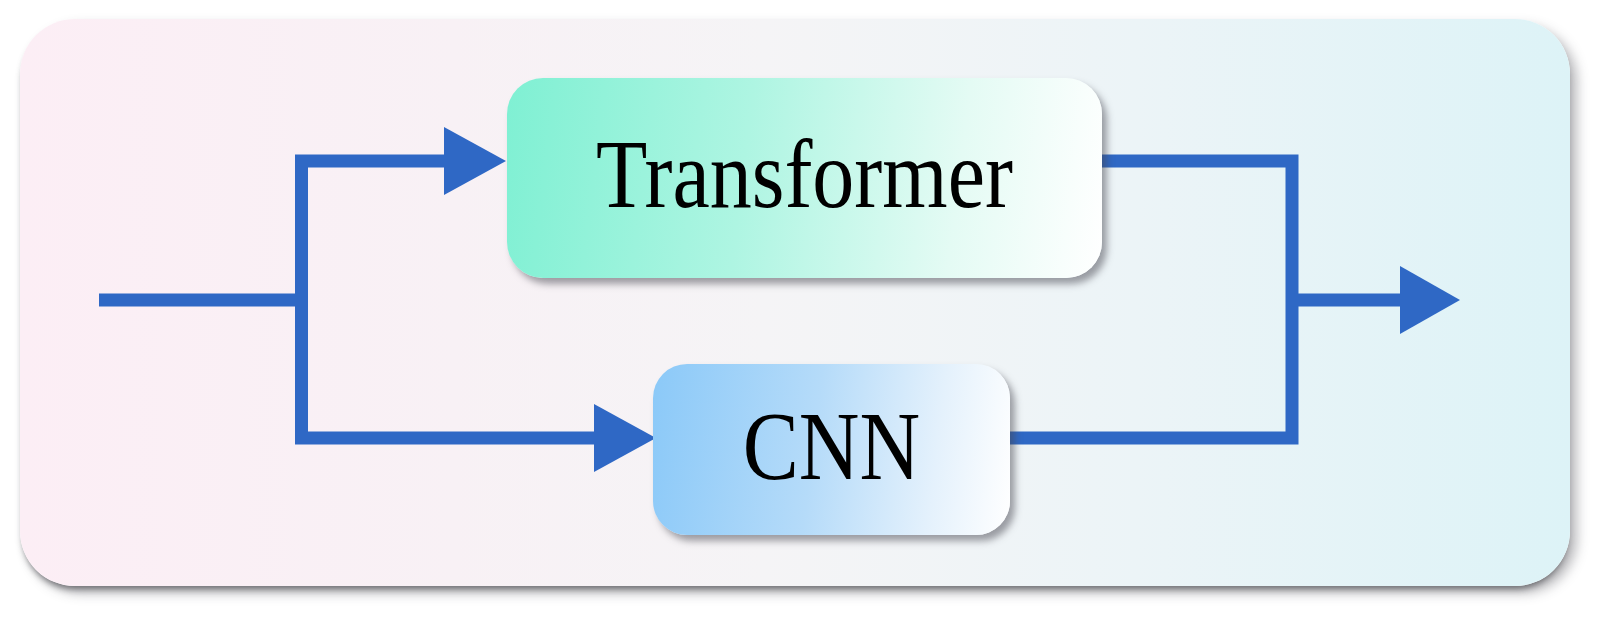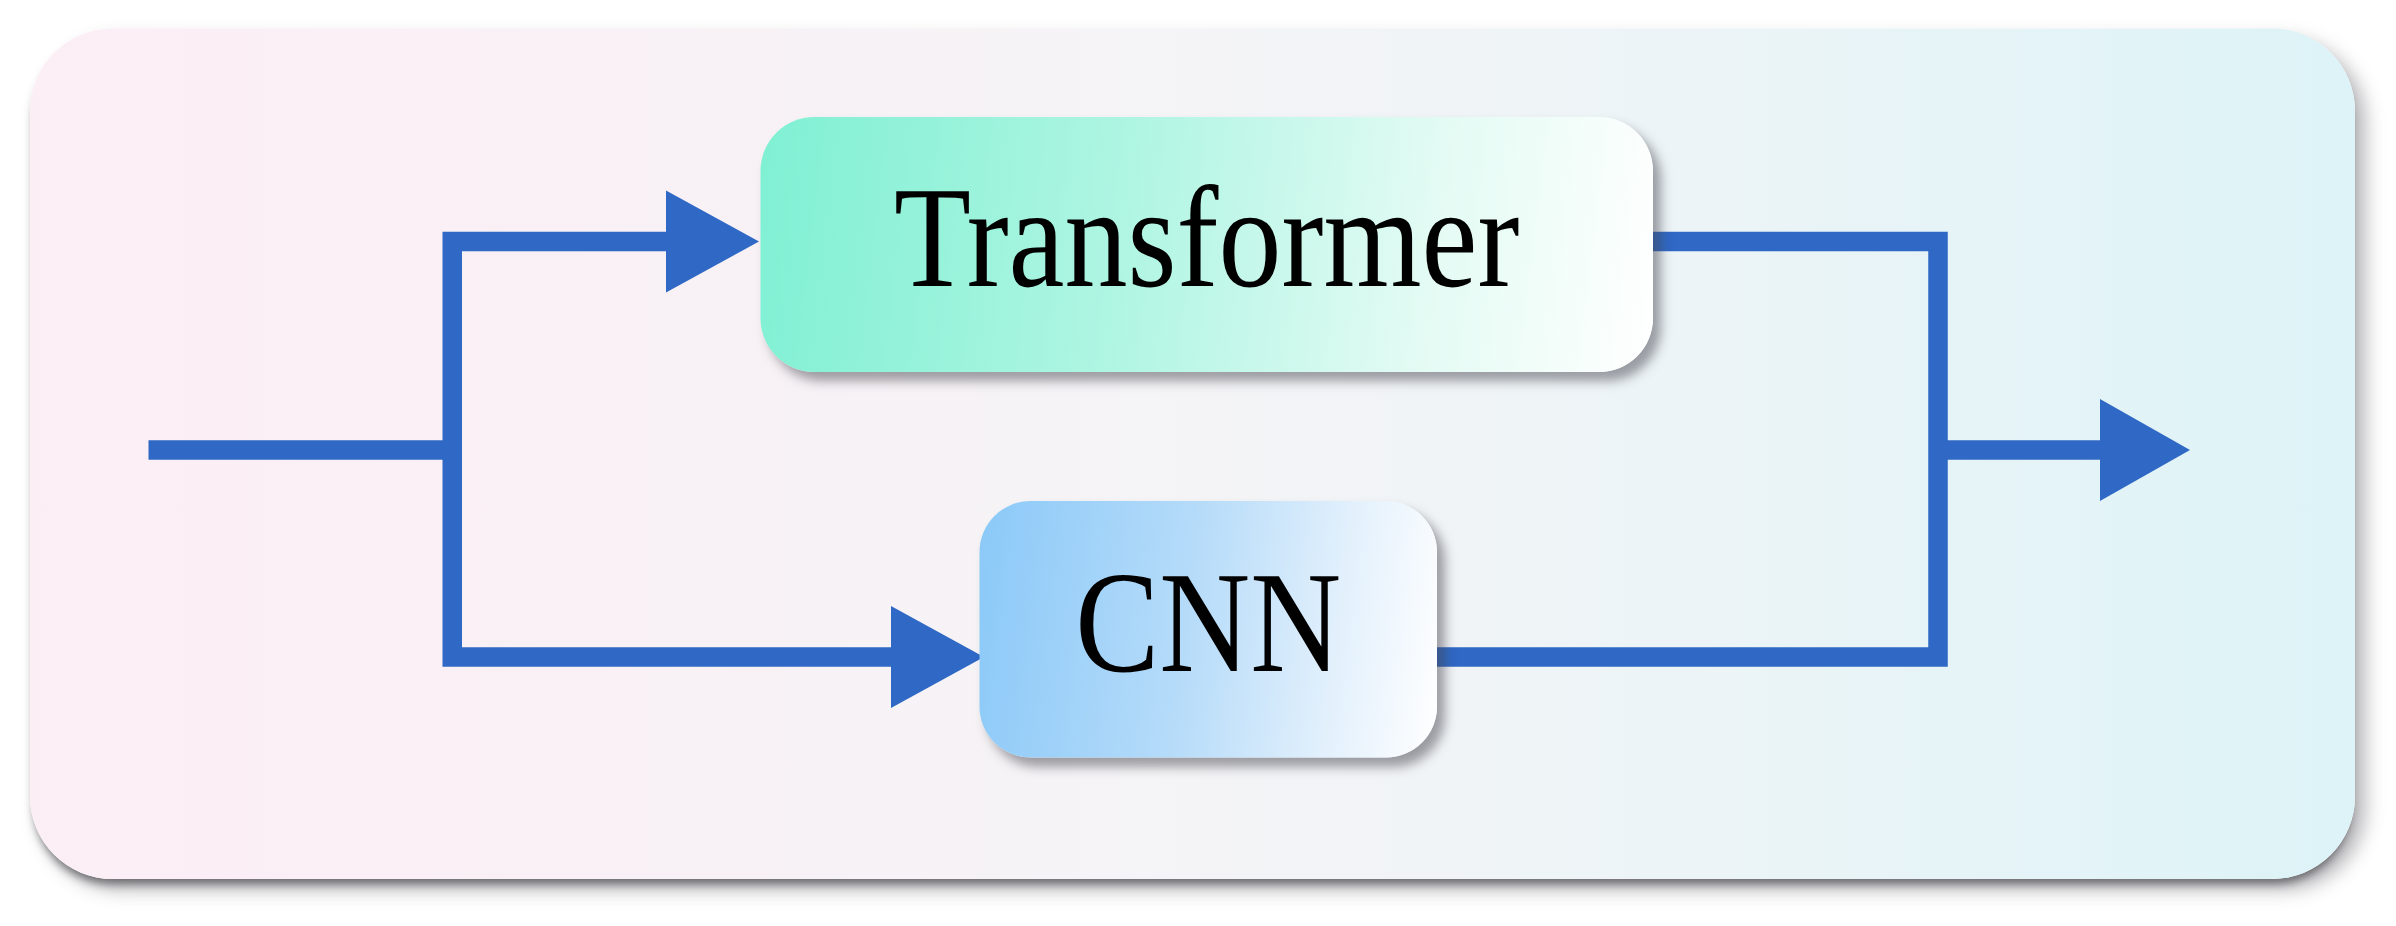--- a/index.html
+++ b/index.html
@@ -54,32 +54,32 @@
     display: flex;
     align-items: center;
     justify-content: center;
     z-index: 2;
     box-shadow: 5px 6px 7px rgba(70,70,80,0.5);
   }
   .node-transformer {
     left: 507px;
     top: 78px;
     width: 595px;
-    height: 170px;
+    height: 200px;
     border-radius: 36px;
     background: linear-gradient(97deg,
       #7ff0d3 0%,
       #aef5e2 40%,
       #e4fbf4 75%,
       #ffffff 100%);
   }
   .node-cnn {
     left: 653px;
-    top: 334px;
-    width: 305px;
+    top: 364px;
+    width: 357px;
     height: 171px;
     border-radius: 34px;
     background: linear-gradient(97deg,
       #8bc9f8 0%,
       #b5dbf9 45%,
       #e4f1fc 78%,
       #ffffff 100%);
   }
   .node-label {
     font-size: 84px;

